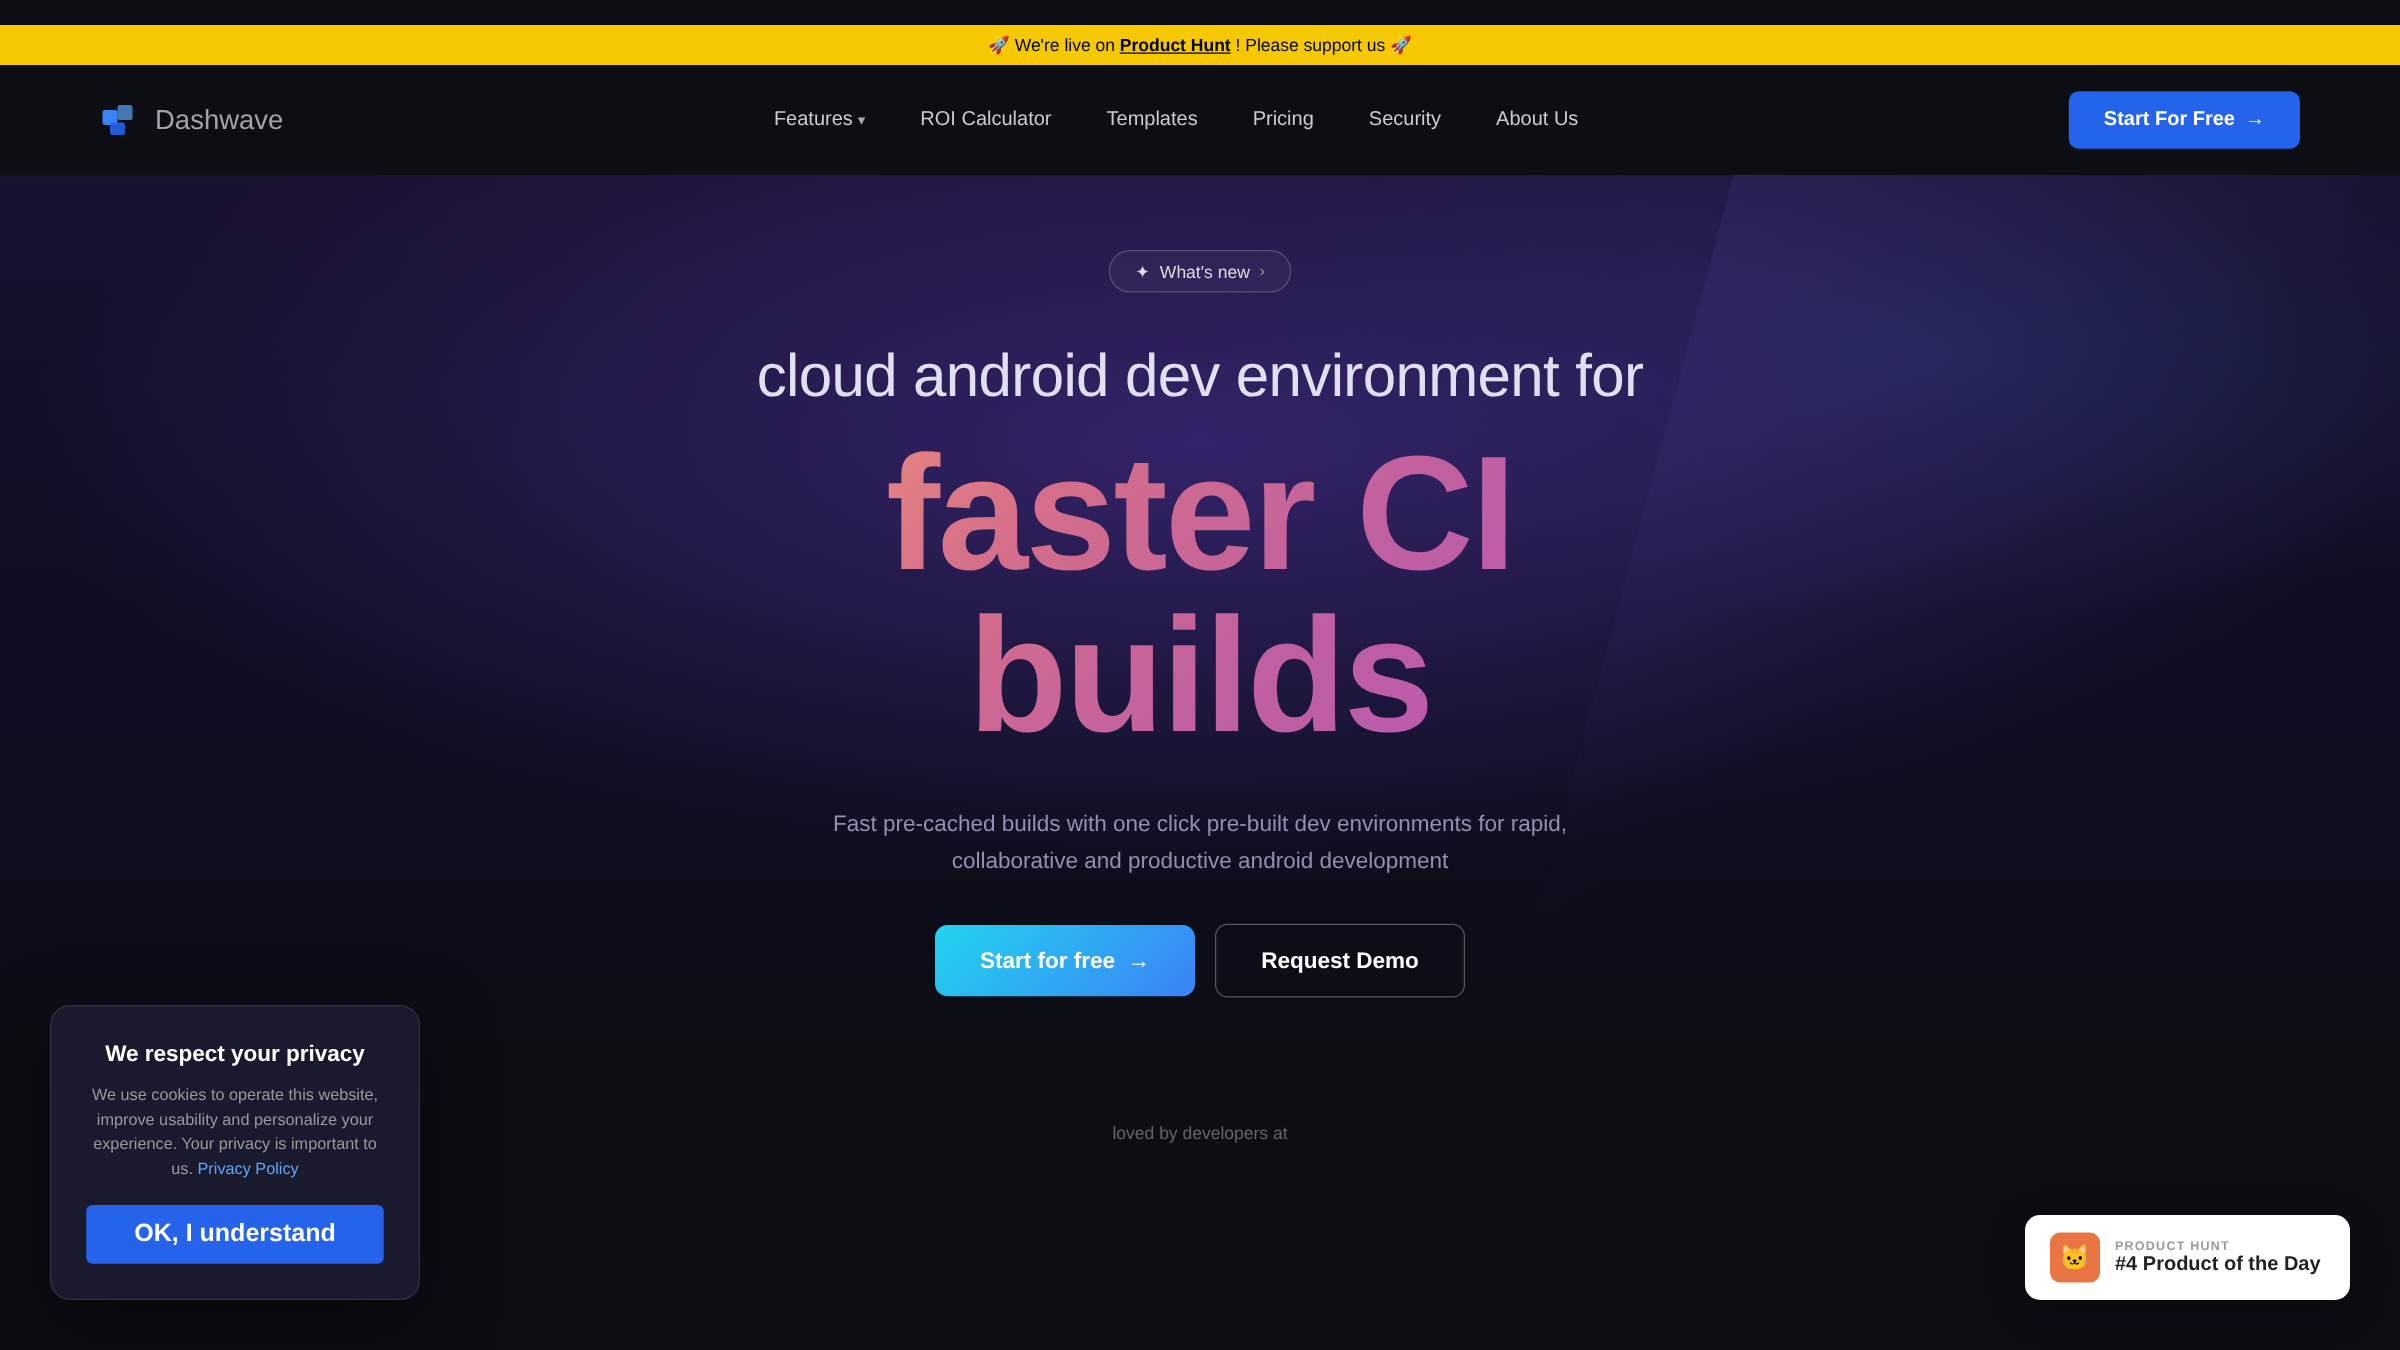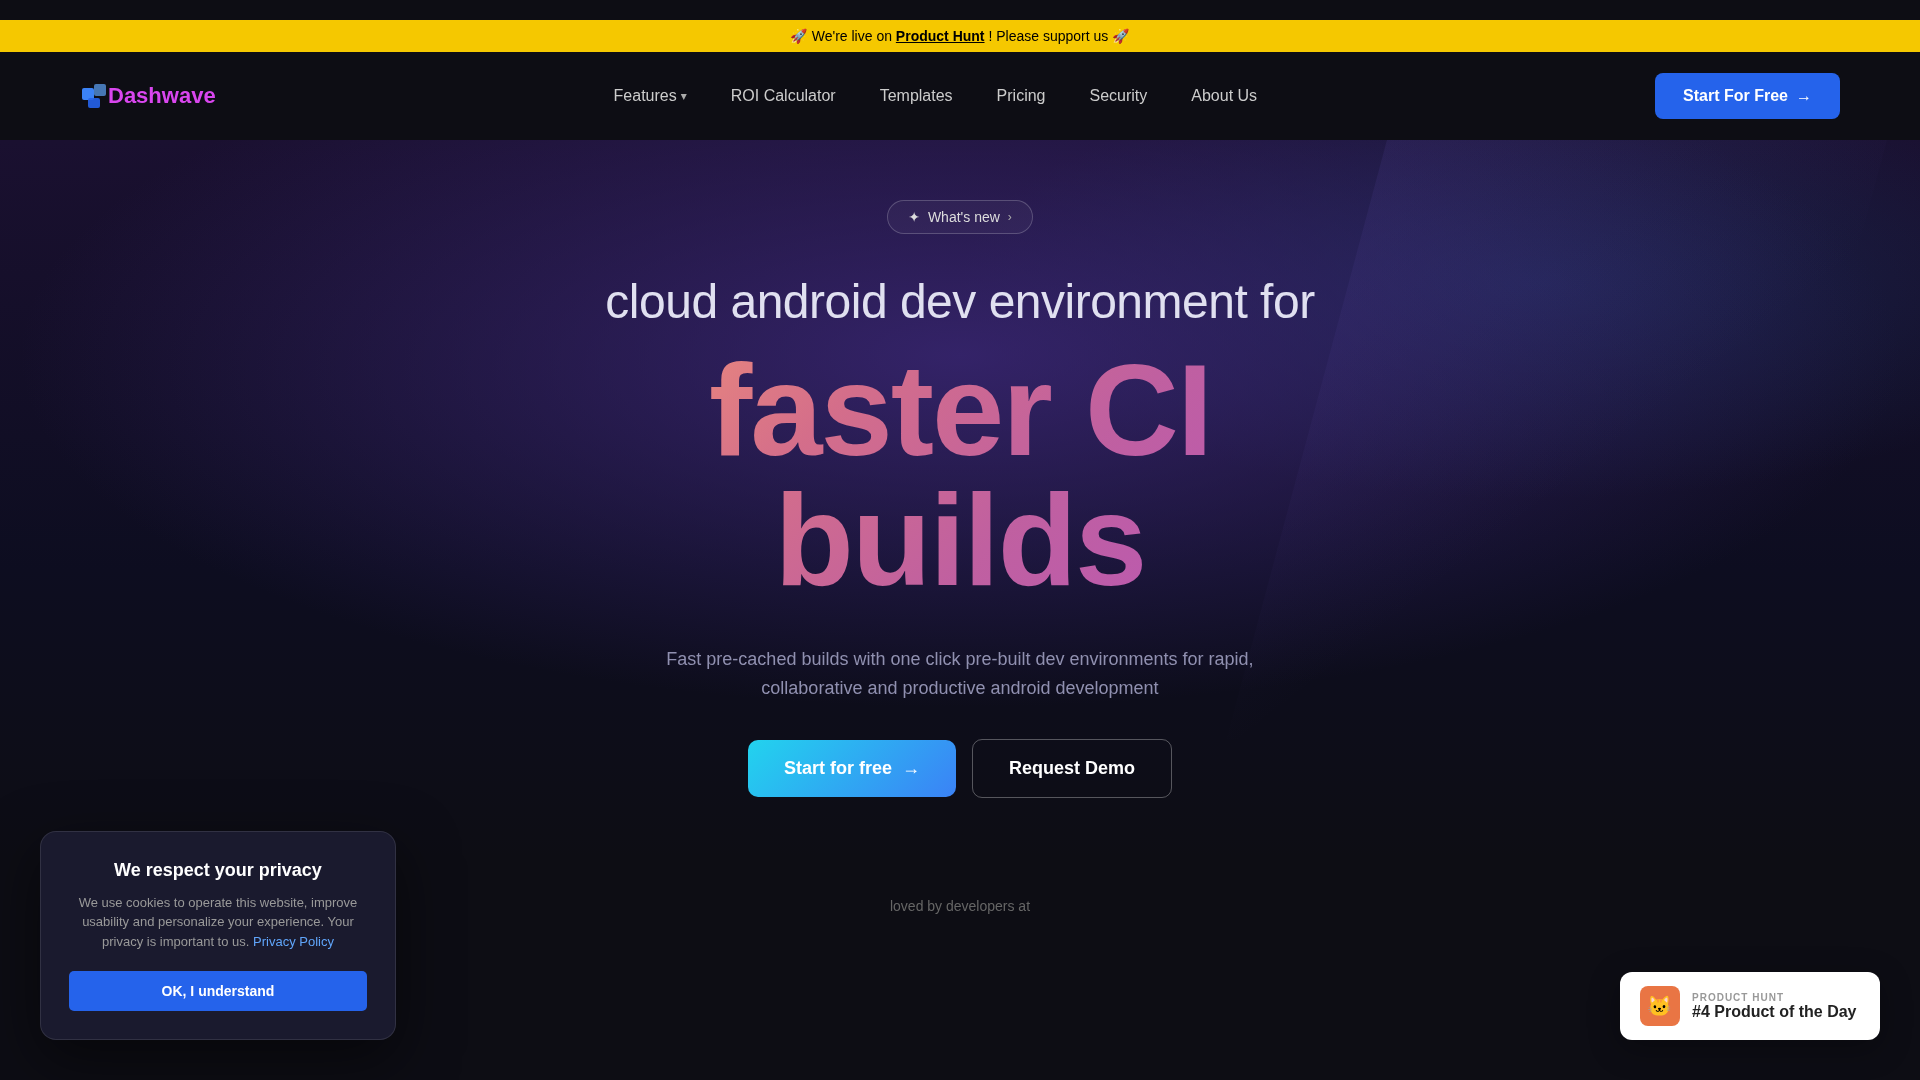--- a/index.html
+++ b/index.html
@@ -36,24 +36,24 @@
       padding: 0 80px;
       height: 88px;
       background: #0d0d14;
       position: sticky;
       top: 0;
       z-index: 100;
     }
     .navbar-logo {
       display: flex;
       align-items: center;
-      gap: 0;
+      gap: 16px;
       font-size: 22px;
-      font-weight: 700;
-      color: #d946ef;
+      font-weight: 400;
+      color: #a3a3a3;
       cursor: pointer;
     }
     .logo-icon {
       width: 28px;
       height: 28px;
     }
     .navbar-links {
       display: flex;
       align-items: center;
       gap: 44px;
@@ -225,21 +225,21 @@
 
     
     .cookie-banner {
       position: fixed;
       bottom: 40px;
       left: 40px;
       background: #1a1a2e;
       border: 1px solid rgba(255,255,255,0.1);
       border-radius: 16px;
       padding: 28px 28px;
-      width: 356px;
+      width: 296px;
       z-index: 1000;
       box-shadow: 0 20px 60px rgba(0,0,0,0.5);
     }
     .cookie-title {
       font-size: 18px;
       font-weight: 700;
       color: #fff;
       margin-bottom: 12px;
       text-align: center;
     }
@@ -253,21 +253,21 @@
     .cookie-text a {
       color: #60a5fa;
       text-decoration: none;
     }
     .cookie-btn {
       background: #2563eb;
       color: #fff;
       border: none;
       padding: 12px 24px;
       border-radius: 5px;
-      font-size: 14px;
+      font-size: 20px;
       font-weight: 600;
       cursor: pointer;
       width: 100%;
       transition: background 0.2s;
     }
 
     
     .product-hunt-badge {
       position: fixed;
       bottom: 40px;

